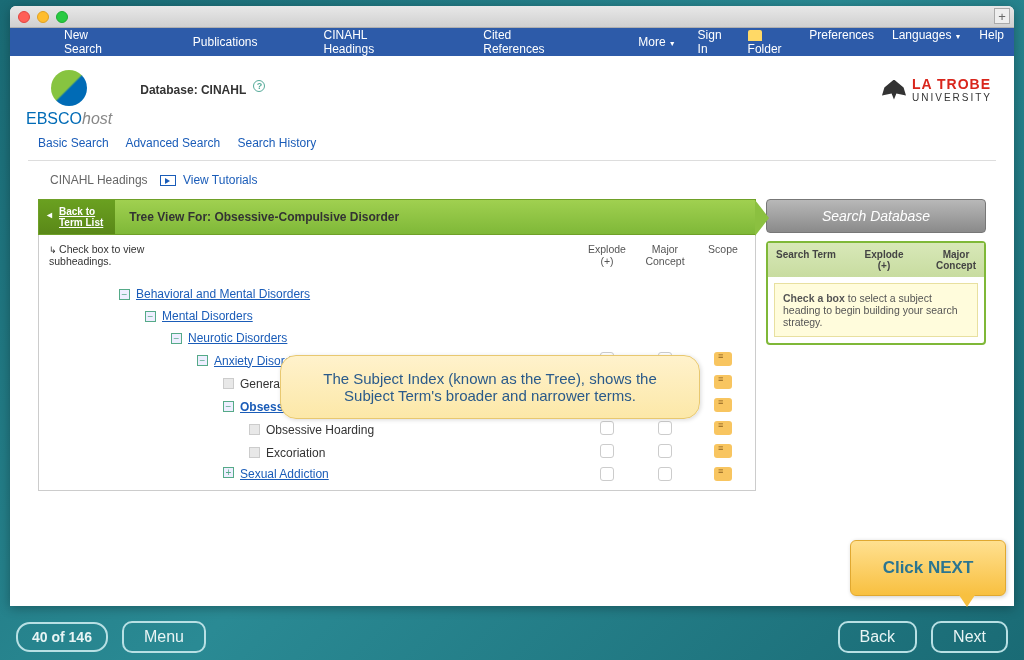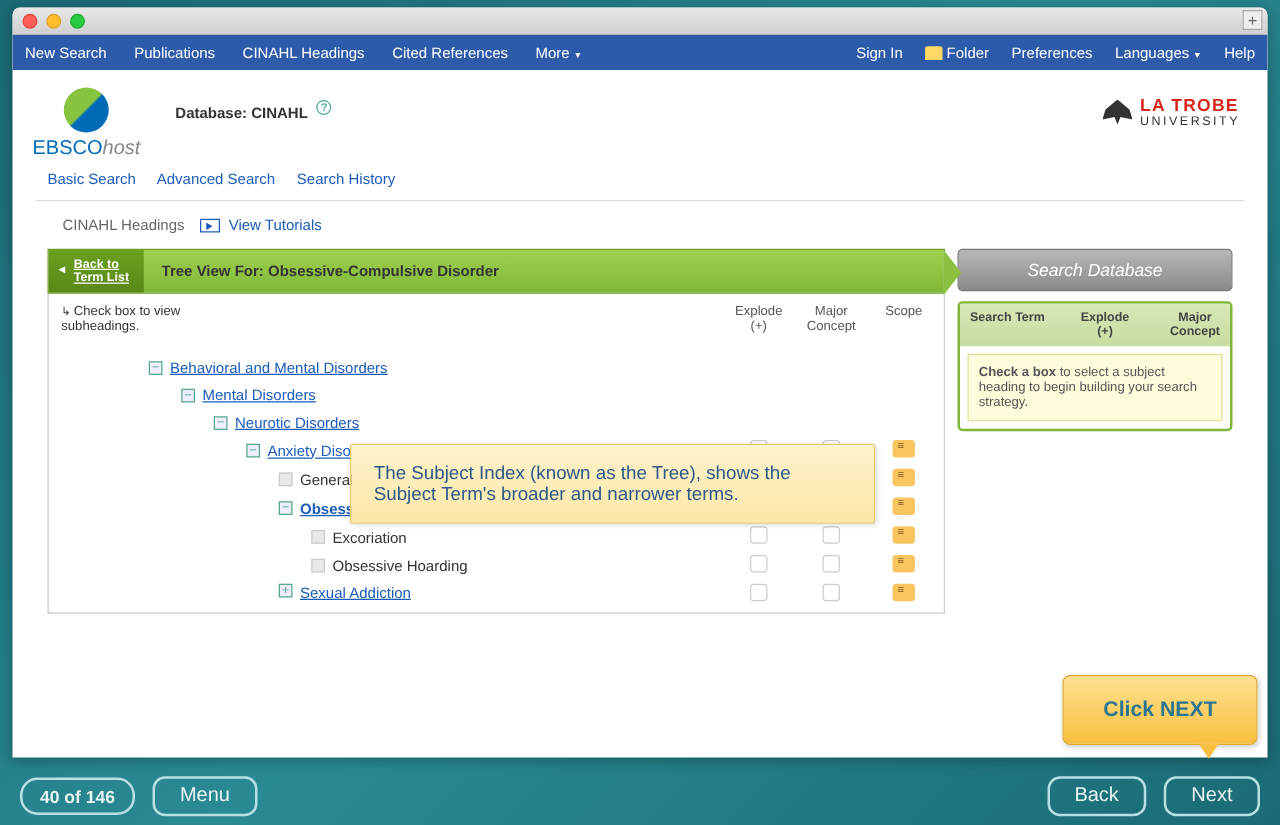--- a/index.html
+++ b/index.html
@@ -6,21 +6,21 @@
 body { background: linear-gradient(135deg, #1a6b75 0%, #2a8a94 50%, #1a6b75 100%); width: 1024px; height: 660px; overflow: hidden; position: relative; }
 .window { position: absolute; top: 6px; left: 10px; width: 1004px; height: 600px; background: #fff; border-radius: 6px 6px 0 0; box-shadow: 0 2px 12px rgba(0,0,0,0.3); overflow: hidden; }
 .titlebar { height: 22px; background: linear-gradient(#e8e8e8, #d0d0d0); border-bottom: 1px solid #b0b0b0; display: flex; align-items: center; padding: 0 8px; position: relative; }
 .traffic { display: flex; gap: 7px; }
 .tl { width: 12px; height: 12px; border-radius: 50%; }
 .tl.red { background: #ff5f57; border: 1px solid #e04540; }
 .tl.yel { background: #ffbd2e; border: 1px solid #dfa022; }
 .tl.grn { background: #28ca42; border: 1px solid #1dad33; }
 .tab-plus { position: absolute; right: 4px; top: 2px; width: 16px; height: 16px; border: 1px solid #aaa; display: flex; align-items: center; justify-content: center; font-size: 13px; color: #666; background: #eee; }
 .topnav { background: #2d5ba9; height: 28px; display: flex; align-items: center; padding: 0 10px; color: #fff; font-size: 12px; }
-.topnav .navlink { margin-right: 22px; cursor: pointer; }
+.topnav .navlink { margin-right: 22px; cursor: pointer; margin-left: 44px; }
 .topnav .right { margin-left: auto; display: flex; align-items: flex-start; gap: 18px; }
 .folder-icon { width: 14px; height: 11px; background: #ffd966; display: inline-block; border-radius: 2px 2px 0 0; vertical-align: middle; margin-right: 3px; }
 .header-area { padding: 14px 16px 8px 16px; display: flex; align-items: flex-start; }
 .ebsco-logo { display: flex; flex-direction: column; align-items: center; margin-right: 28px; }
 .ebsco-circle { width: 36px; height: 36px; border-radius: 50%; background: linear-gradient(135deg, #87c440 0%, #87c440 48%, #006bb6 52%, #006bb6 100%); margin-bottom: 4px; }
 .ebsco-text { font-size: 16px; color: #006bb6; }
 .ebsco-text .italic { font-style: italic; color: #888; }
 .db-label { font-size: 12px; font-weight: bold; color: #333; margin-top: 10px; }
 .help-q { display: inline-block; width: 12px; height: 12px; border: 1px solid #5a9; border-radius: 50%; font-size: 9px; color: #5a9; text-align: center; line-height: 11px; margin-left: 4px; vertical-align: super; }
 .latrobe { margin-left: auto; display: flex; align-items: center; gap: 6px; margin-top: 6px; margin-right: 6px; }
@@ -62,21 +62,21 @@
 .scope-icon { width: 18px; height: 14px; background: #f8c560; border-radius: 3px; display: inline-block; position: relative; }
 .scope-icon::after { content: '≡'; position: absolute; left: 4px; top: -1px; font-size: 9px; color: #8a6020; }
 .right-pane { width: 220px; }
 .search-db-btn { width: 100%; height: 34px; background: linear-gradient(#b8b8b8, #8a8a8a); border: 1px solid #777; border-radius: 4px; color: #fff; font-size: 14px; font-style: italic; display: flex; align-items: center; justify-content: center; margin-bottom: 8px; cursor: pointer; }
 .right-box { border: 2px solid #7fb838; border-radius: 4px; padding: 0; background: #fff; }
 .right-header { background: linear-gradient(#d8e8b8, #c8dca0); display: flex; font-size: 10px; font-weight: bold; color: #444; padding: 6px 4px; gap: 24px; }
 .right-header .rh1 { flex: 1; padding-left: 4px; }
 .right-header .rh2 { width: 48px; text-align: center; }
 .right-header .rh3 { width: 48px; text-align: center; }
 .right-tip { background: #fffcdc; border: 1px solid #e8e0a0; margin: 6px; padding: 8px; font-size: 10.5px; color: #555; }
-.callout { position: absolute; top: 355px; left: 280px; width: 420px; background: linear-gradient(#fff2cc, #fce8a8); border: 1px solid #e8c870; border-radius: 2px; padding: 14px 18px; font-size: 15px; color: #2a5a8a; box-shadow: 1px 1px 4px rgba(0,0,0,0.15); }
+.callout { position: absolute; top: 355px; left: 280px; width: 420px; background: linear-gradient(#fff2cc, #fce8a8); border: 1px solid #e8c870; border-radius: 16px; padding: 14px 18px; font-size: 15px; color: #2a5a8a; text-align: center; box-shadow: 1px 1px 4px rgba(0,0,0,0.15); }
 .click-next { position: absolute; bottom: 64px; right: 18px; width: 156px; height: 56px; background: linear-gradient(#ffe090, #f8c040); border: 1px solid #e0a830; border-radius: 6px; display: flex; align-items: center; justify-content: center; font-size: 17px; font-weight: bold; color: #2b7590; box-shadow: 1px 1px 4px rgba(0,0,0,0.2); }
 .click-next::after { content: ''; position: absolute; bottom: -12px; right: 30px; border-top: 12px solid #f8c040; border-left: 8px solid transparent; border-right: 8px solid transparent; }
 .bottom-bar { position: absolute; bottom: 0; left: 0; right: 0; height: 46px; display: flex; align-items: center; padding: 0 16px; }
 .page-ind { background: rgba(255,255,255,0.0); border: 2px solid #b8e0e4; border-radius: 14px; color: #e8f4f4; padding: 5px 14px; font-size: 14px; font-weight: bold; }
 .btn { border: 2px solid #b8e0e4; border-radius: 10px; color: #e8f4f4; padding: 5px 20px; font-size: 16px; background: transparent; cursor: pointer; margin-left: 14px; }
 .bottom-bar .spacer { flex: 1; }
 .chev { font-size: 7px; margin-left: 3px; }
 </style>
 </head>
 <body>
@@ -199,31 +199,31 @@
             <span class="tree-link bold">Obsessive-Compulsive Disorder</span>
             <div class="row-cols">
               <div class="col-cell"><span class="cbox"></span></div>
               <div class="col-cell"><span class="cbox"></span></div>
               <div class="col-cell"><span class="scope-icon"></span></div>
             </div>
           </div>
           <div class="tree-row">
             <span class="tree-indent" style="width: 200px;"></span>
             <span class="tree-checkbox"></span>
-            <span class="tree-text">Excoriation</span>
+            <span class="tree-text">Obsessive Hoarding</span>
             <div class="row-cols">
               <div class="col-cell"><span class="cbox"></span></div>
               <div class="col-cell"><span class="cbox"></span></div>
               <div class="col-cell"><span class="scope-icon"></span></div>
             </div>
           </div>
           <div class="tree-row">
             <span class="tree-indent" style="width: 200px;"></span>
             <span class="tree-checkbox"></span>
-            <span class="tree-text">Obsessive Hoarding</span>
+            <span class="tree-text">Excoriation</span>
             <div class="row-cols">
               <div class="col-cell"><span class="cbox"></span></div>
               <div class="col-cell"><span class="cbox"></span></div>
               <div class="col-cell"><span class="scope-icon"></span></div>
             </div>
           </div>
           <div class="tree-row" style="height: 12px; overflow: hidden; align-items: flex-start;">
             <span class="tree-indent" style="width: 174px;"></span>
             <span class="expand-box">+</span>
             <span class="tree-link">Sexual Addiction</span>

